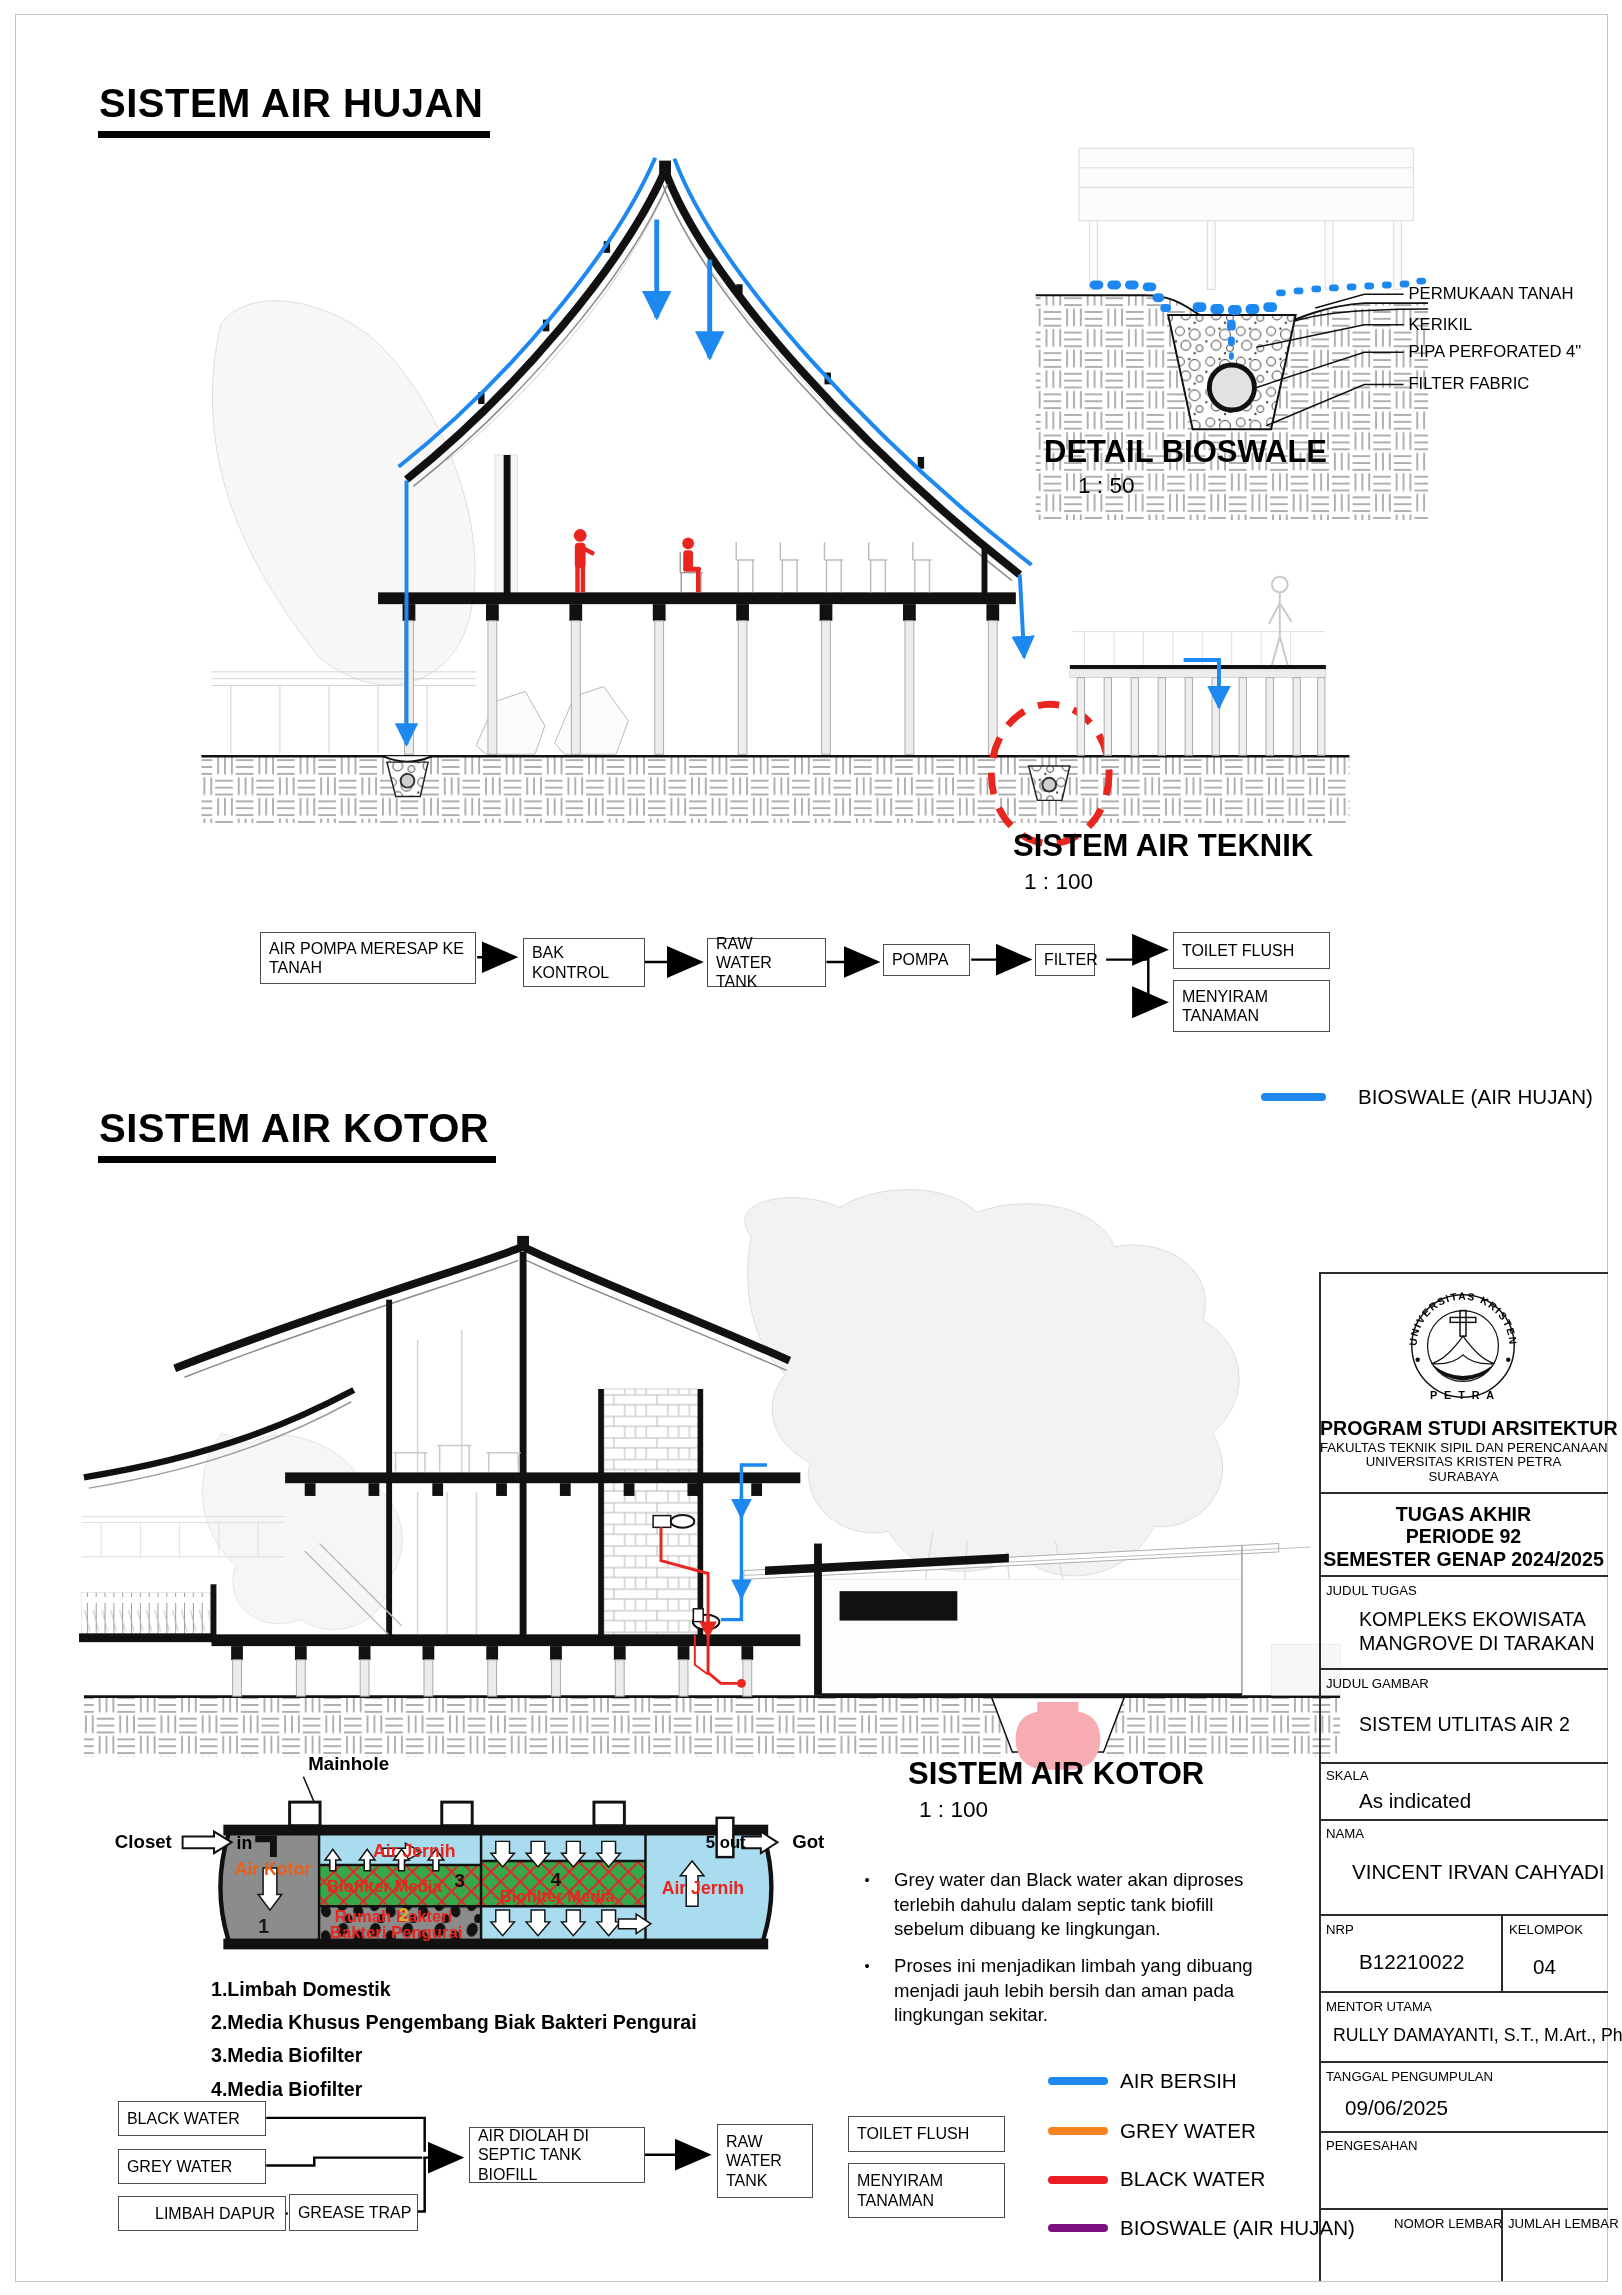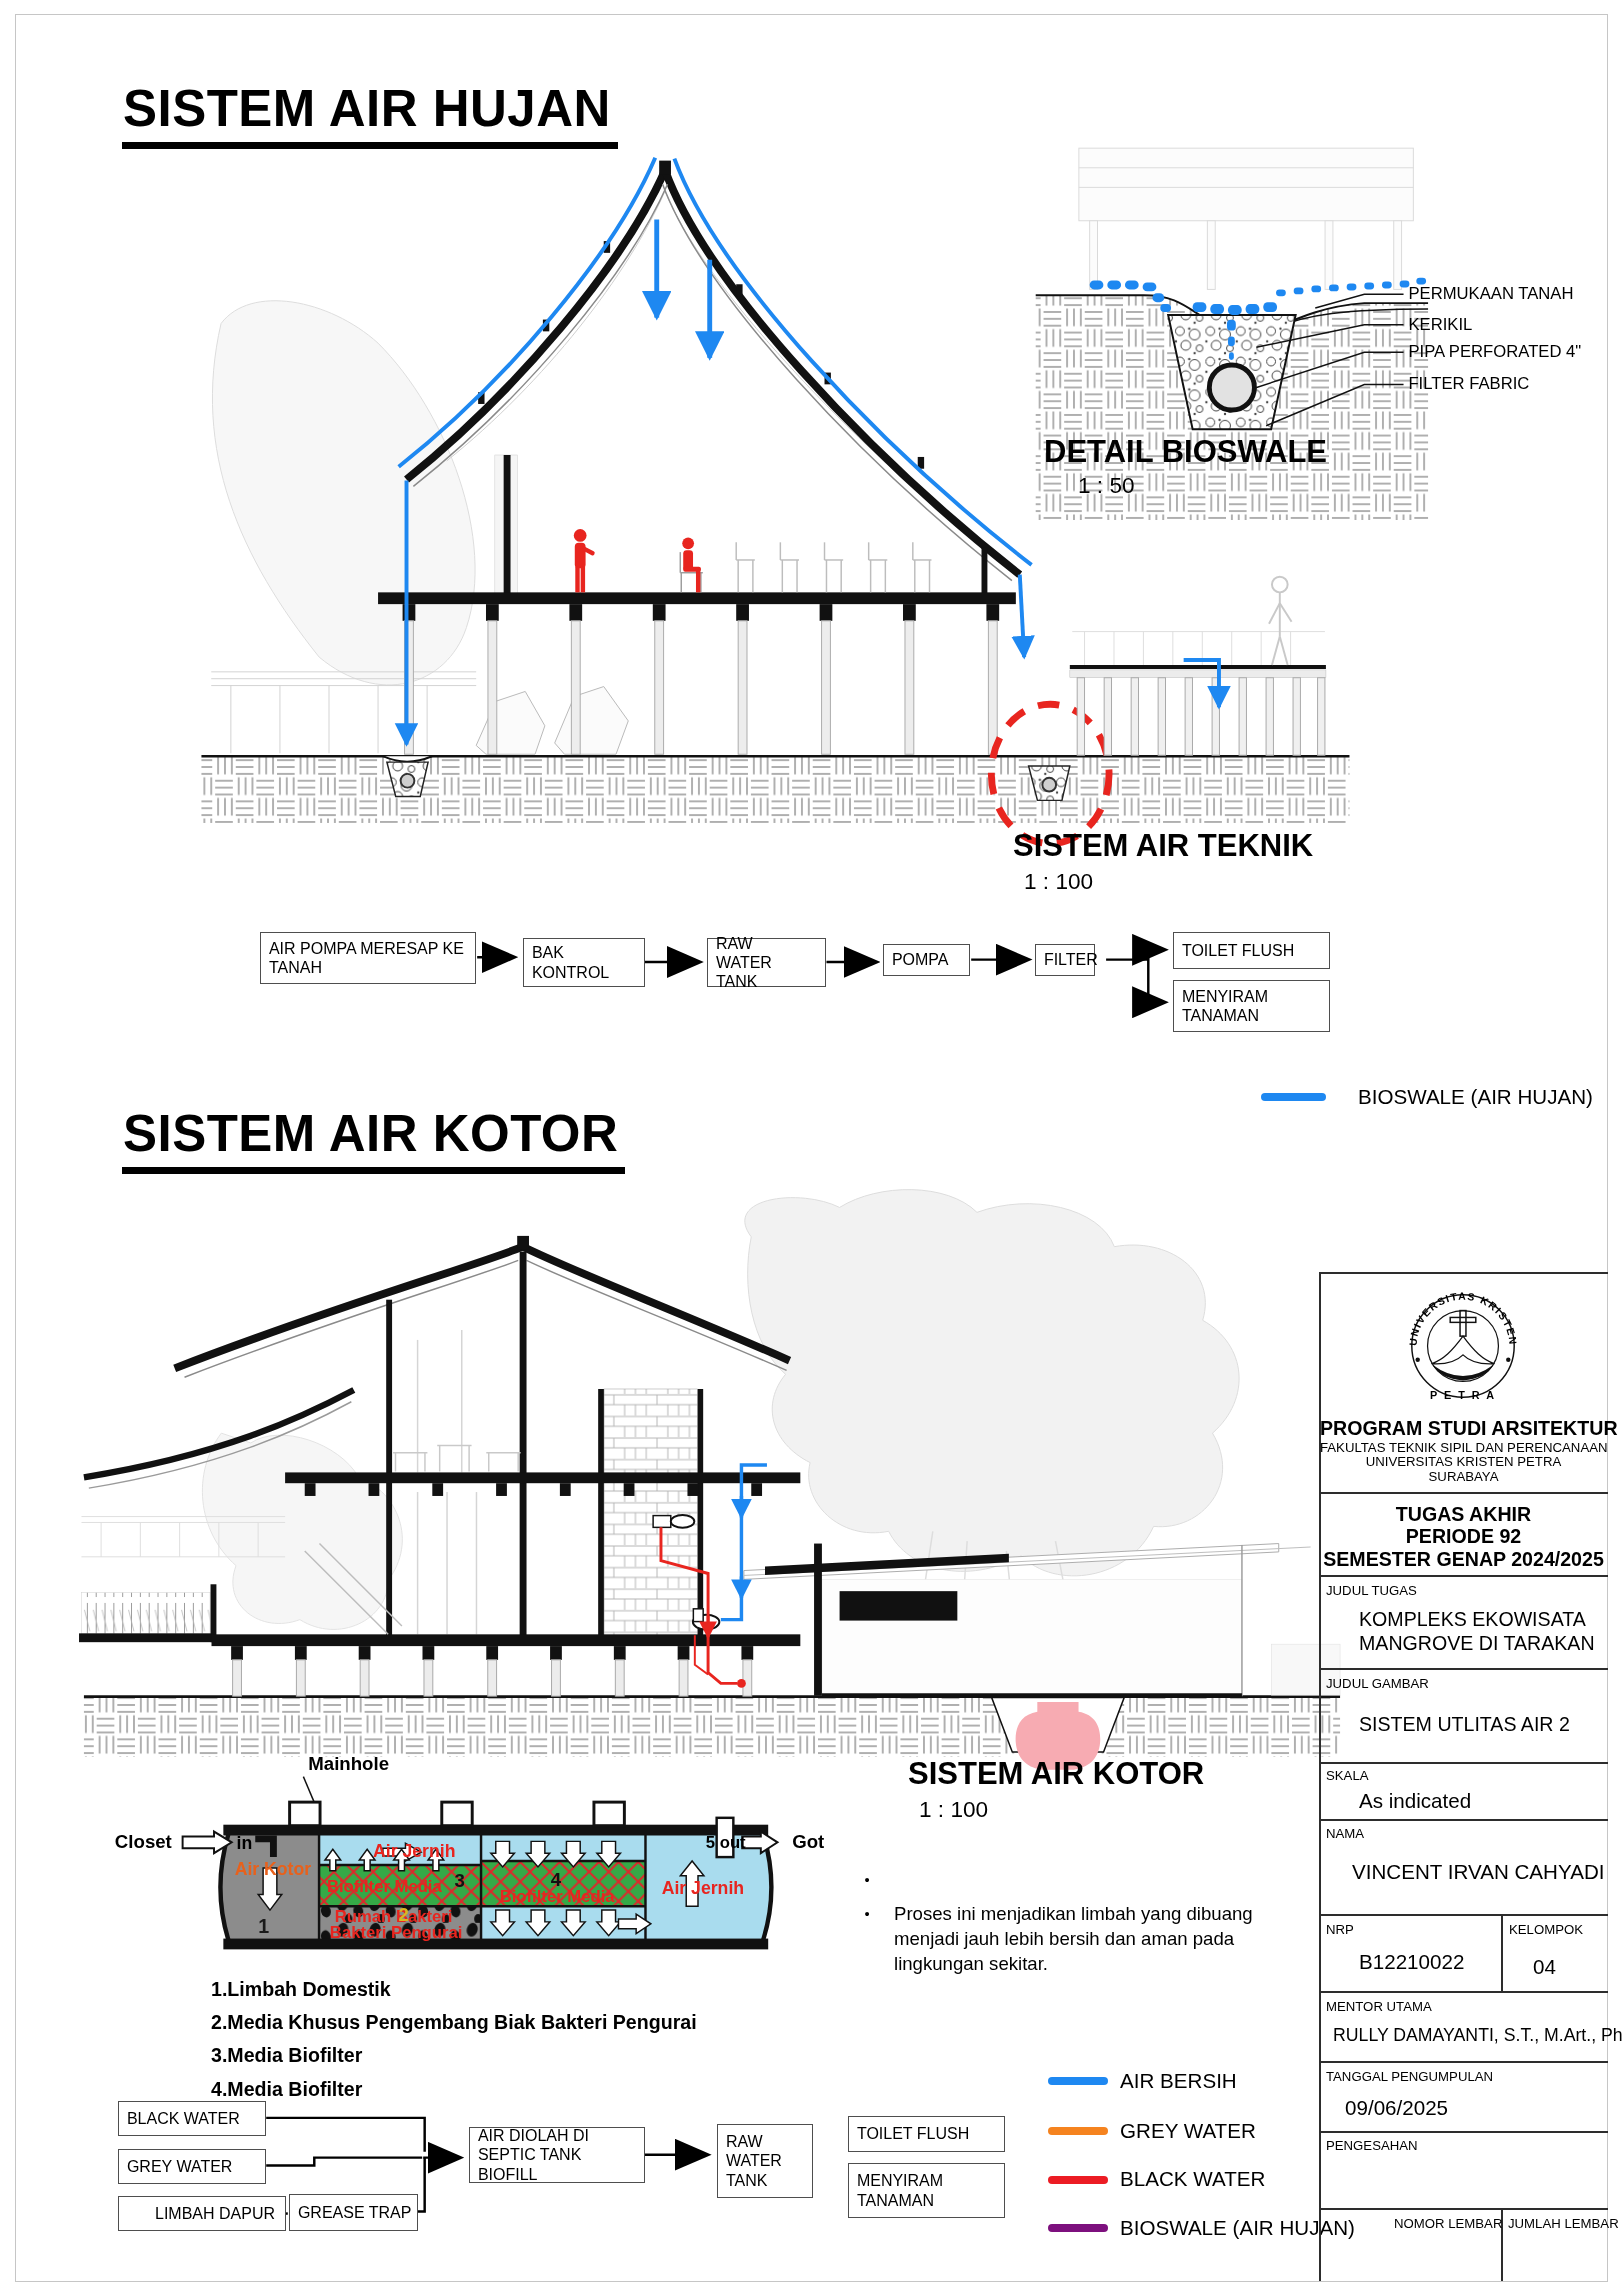--- a/index.html
+++ b/index.html
@@ -1,20 +1,20 @@
 <!DOCTYPE html>
 <html style="font-size:7.9px"><head>
 <meta charset="utf-8">
 <style>
   html,body{margin:0;padding:0;background:#e9e9e9;}
   #sheet{position:relative;width:1623px;height:2295px;background:#ffffff;
          font-family:"Liberation Sans",sans-serif;color:#000;overflow:hidden;}
   .frame{position:absolute;left:14.7px;top:13.7px;width:1591px;height:2266px;border:1px solid #c6c6c6;}
-  .h1{position:absolute;font-weight:bold;font-size:51px;line-height:1;letter-spacing:0.5px;
-      border-bottom:7.9px solid #000;padding:0 6.9px 7.9px 1px;white-space:nowrap;margin-left:24px;}
+  .h1{position:absolute;font-weight:bold;font-size:40px;line-height:1;letter-spacing:0.5px;
+      border-bottom:7.9px solid #000;padding:0 6.9px 7.9px 1px;white-space:nowrap;}
   .h2{position:absolute;font-weight:bold;font-size:31px;line-height:1;white-space:nowrap;}
   .scale{position:absolute;font-size:22.6px;line-height:1;white-space:nowrap;}
   .fbox{position:absolute;border:1.5px solid #4e4e4e;background:#fff;display:flex;align-items:center;
         font-size:16px;line-height:1.2;padding:2px 3.9px 2px 7.9px;box-sizing:border-box;}
   .lgline{position:absolute;height:7.9px;border-radius:4.4px;}
   .lgtext{position:absolute;font-size:20.6px;white-space:nowrap;}
   .septic-legend{position:absolute;font-weight:bold;font-size:19.6px;white-space:nowrap;}
   .bullets{position:absolute;width:442px;font-size:18.6px;line-height:1.33;}
   .bullet{display:flex;margin-bottom:11.8px;}
   .bullet .dot{flex:none;width:54px;text-align:center;font-size:14.7px;padding-top:2.9px;}
@@ -680,20 +680,21 @@
   <div class="septic-legend" style="left:211px;top:1978px;">1.Limbah Domestik</div>
   <div class="septic-legend" style="left:211px;top:2011px;">2.Media Khusus Pengembang Biak Bakteri Pengurai</div>
   <div class="septic-legend" style="left:211px;top:2044px;">3.Media Biofilter</div>
   <div class="septic-legend" style="left:211px;top:2078px;">4.Media Biofilter</div>
 
   <div class="h2" style="left:908px;top:1758px;">SISTEM AIR KOTOR</div>
   <div class="scale" style="left:919px;top:1799px;">1 : 100</div>
   <div class="bullets" style="left:840px;top:1868px;">
     <div class="bullet">
       <span class="dot">•</span>
+      <span>Grey water dan Black water akan diproses terlebih dahulu dalam septic tank biofill sebelum dibuang ke lingkungan.</span>
     </div>
     <div class="bullet">
       <span class="dot">•</span>
       <span>Proses ini menjadikan limbah yang dibuang menjadi jauh lebih bersih dan aman pada lingkungan sekitar.</span>
     </div>
   </div>
 
   <div class="fbox" style="left:118px;top:2101px;width:148px;height:35px;">
       <span>BLACK WATER</span>
     </div>

